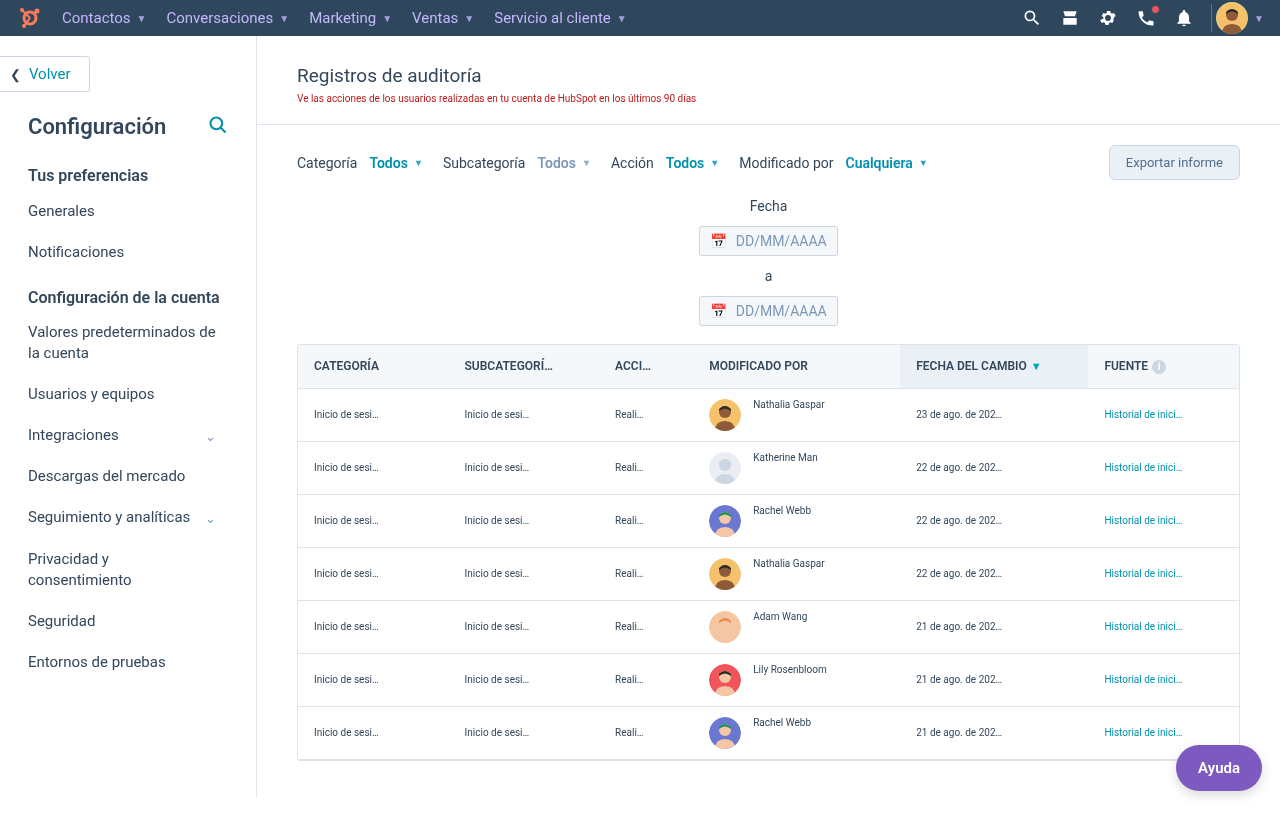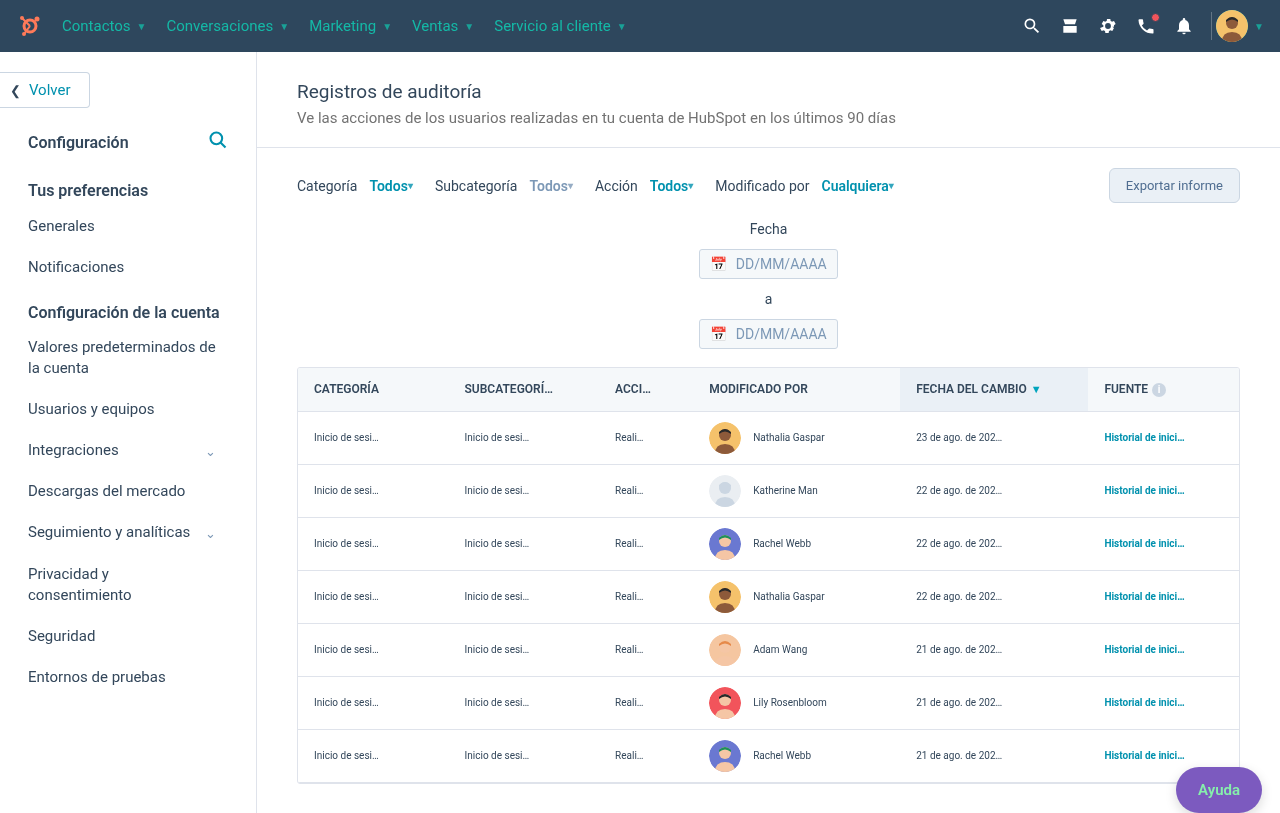--- a/index.html
+++ b/index.html
@@ -1,19 +1,19 @@
 <!DOCTYPE html>
 <html><head>
 <meta charset="utf-8">
 <style>
 * { margin:0; padding:0; box-sizing:border-box; font-family:-apple-system,BlinkMacSystemFont,"Segoe UI",Roboto,sans-serif; }
 body { background:#fff; color:#33475b; width:1280px; height:813px; overflow:hidden; position:relative; }
 
 
-.topnav { background:#2e475d; height:52px; display:flex; align-items:center; padding:0 16px; color:#14b8a6; }
+.topnav { background:#2e475d; height:36px; display:flex; align-items:center; padding:0 16px; color:#c4b5fd; }
 .topnav .logo { width:28px; height:28px; margin-right:18px; display:flex; align-items:center; justify-content:center; }
 .topnav .logo svg { width:28px; height:28px; }
 .nav-items { display:flex; gap:20px; flex:1; }
 .nav-item { display:flex; align-items:center; gap:6px; font-size:15px; cursor:pointer; }
 .chev { font-size:10px; opacity:.8; }
 .top-icons { display:flex; align-items:center; gap:16px; margin-right:12px; }
 .top-icons .icon-btn { width:22px; height:22px; display:flex; align-items:center; justify-content:center; cursor:pointer; position:relative; }
 .top-icons svg { width:20px; height:20px; fill:#fff; }
 .phone-badge { position:absolute; top:-2px; right:-3px; width:9px; height:9px; background:#f2545b; border-radius:50%; border:1px solid #2e475d; }
 .top-divider { width:1px; height:28px; background:rgba(255,255,255,.25); margin:0 4px; }
@@ -21,60 +21,60 @@
 .avatar { width:32px; height:32px; border-radius:50%; background:linear-gradient(135deg,#7fd1ae,#5ec2a2); display:flex; align-items:center; justify-content:center; overflow:hidden; }
 .avatar svg { width:32px; height:32px; }
 
 
 .page { display:flex; height:calc(813px - 52px); }
 .sidebar { width:257px; border-right:1px solid #dfe3eb; padding:20px 0 20px 0; overflow-y:auto; }
 .back-btn { margin:0 0 16px 0; border:1px solid #cbd6e2; border-left:none; border-radius:0 4px 4px 0; padding:8px 18px 8px 10px; display:inline-flex; align-items:center; gap:8px; font-size:15px; color:#0091ae; cursor:pointer; background:#fff;}
 .back-btn .arrow { font-size:13px; color:#33475b; }
 .sidebar-inner { padding:0 28px; }
 .sidebar-title-row { display:flex; align-items:center; justify-content:space-between; margin:6px 0 26px 0;}
-.sidebar-title { font-size:16px; font-weight:600; color:#33475b;}
+.sidebar-title { font-size:22px; font-weight:600; color:#33475b;}
 .search-btn { color:#0091ae; cursor:pointer; }
 .section-header { font-size:16px; font-weight:600; color:#33475b; margin:0 0 14px 0; line-height:1.35;}
 .side-link { display:flex; justify-content:space-between; align-items:center; padding:0 0; margin:0 12px 20px 0; font-size:15px; color:#33475b; cursor:pointer; line-height:1.4;}
 .side-link.expandable { align-items:flex-start; }
 .side-link .ex-chev { color:#7c98b6; font-size:13px; margin-top:3px;}
 
 
 .main { flex:1; overflow:auto; padding:28px 40px 28px 40px; }
 .page-title { font-size:19px; font-weight:400; color:#33475b; margin-bottom:6px;}
-.page-desc { font-size:15px; color:#737373; }
+.page-desc { font-size:10px; color:#b91c1c; }
 .main-divider { height:1px; background:#dfe3eb; margin:20px -40px 20px -40px; }
 
 
 .filters { display:flex; align-items:center; flex-wrap:wrap; gap:18px 22px; margin-bottom:18px;}
 .filter-group { display:flex; align-items:center; gap:12px; font-size:14px;}
 .filter-label { color:#33475b; }
-.filter-value { color:#0091ae; font-weight:600; display:inline-flex; align-items:center; gap:0; cursor:pointer;}
+.filter-value { color:#0091ae; font-weight:600; display:inline-flex; align-items:center; gap:8px; cursor:pointer;}
 .filter-value .chev { color:#0091ae; }
 .filter-value.gray { color:#7c98b6; }
 .filter-value.gray .chev { color:#7c98b6;}
 .export-btn { margin-left:auto; border:1px solid #cbd6e2; background:#eaf0f6; border-radius:6px; padding:9px 16px; font-size:13px; color:#506e91; cursor:pointer; }
 .date-input { display:inline-flex; align-items:center; gap:8px; border:1px solid #cbd6e2; border-radius:3px; padding:6px 10px; font-size:14px; color:#7c98b6; background:#f5f8fa;}
 .date-input .cal{ color:#33475b; font-size:14px;}
 .date-sep { font-size:14px; color:#33475b; }
 
 
 .table-wrap { border:1px solid #dfe3eb; border-radius:3px; overflow:hidden; }
 table { width:100%; border-collapse:collapse; table-layout:fixed; }
 thead th { background:#f5f8fa; font-size:12px; font-weight:600; color:#33475b; text-align:left; padding:14px 16px; border-bottom:1px solid #dfe3eb; white-space:nowrap; overflow:hidden; text-overflow:ellipsis;}
 thead th.sorted { background:#eaf0f6; }
 .sort-icon { color:#00a4bd; margin-left:4px; font-size:11px;}
 tbody td { padding:10px 16px; font-size:10px; color:#33475b; border-bottom:1px solid #dfe3eb; white-space:nowrap; overflow:hidden; text-overflow:ellipsis; }
-.user-cell { display:flex; align-items:center; gap:12px; }
+.user-cell { display:flex; gap:12px; }
 .user-avatar { width:32px; height:32px; border-radius:50%; flex-shrink:0; display:flex; align-items:center; justify-content:center; overflow:hidden; }
-.src-link { color:#0091ae; font-weight:700; cursor:pointer; }
+.src-link { color:#0091ae; font-weight:400; cursor:pointer; }
 .info-icon { display:inline-flex; align-items:center; justify-content:center; width:14px; height:14px; border-radius:50%; background:#cbd6e2; color:#fff; font-size:10px; margin-left:4px; font-weight:700;}
 
 
-.help-btn { position:absolute; right:18px; bottom:0; background:#7c5abf; color:#86efac; border:none; border-radius:25px; padding:14px 22px; font-size:15px; font-weight:600; cursor:pointer; box-shadow:0 4px 12px rgba(0,0,0,.15); }
+.help-btn { position:absolute; right:18px; bottom:22px; background:#7c5abf; color:#ffffff; border:none; border-radius:25px; padding:14px 22px; font-size:15px; font-weight:600; cursor:pointer; box-shadow:0 4px 12px rgba(0,0,0,.15); }
 
 
 col.c1{width:16%} col.c2{width:16%} col.c3{width:10%} col.c4{width:22%} col.c5{width:20%} col.c6{width:16%}
 </style>
 </head>
 <body>
 
 <div class="topnav">
   <span class="logo">
     <svg viewBox="0 0 28 28">

